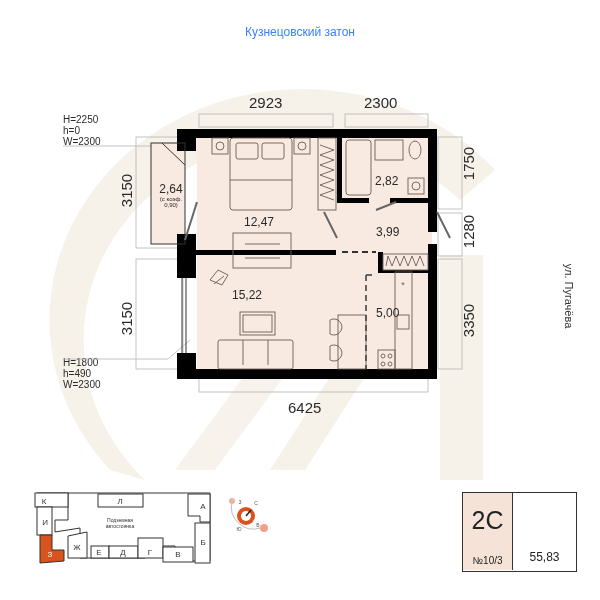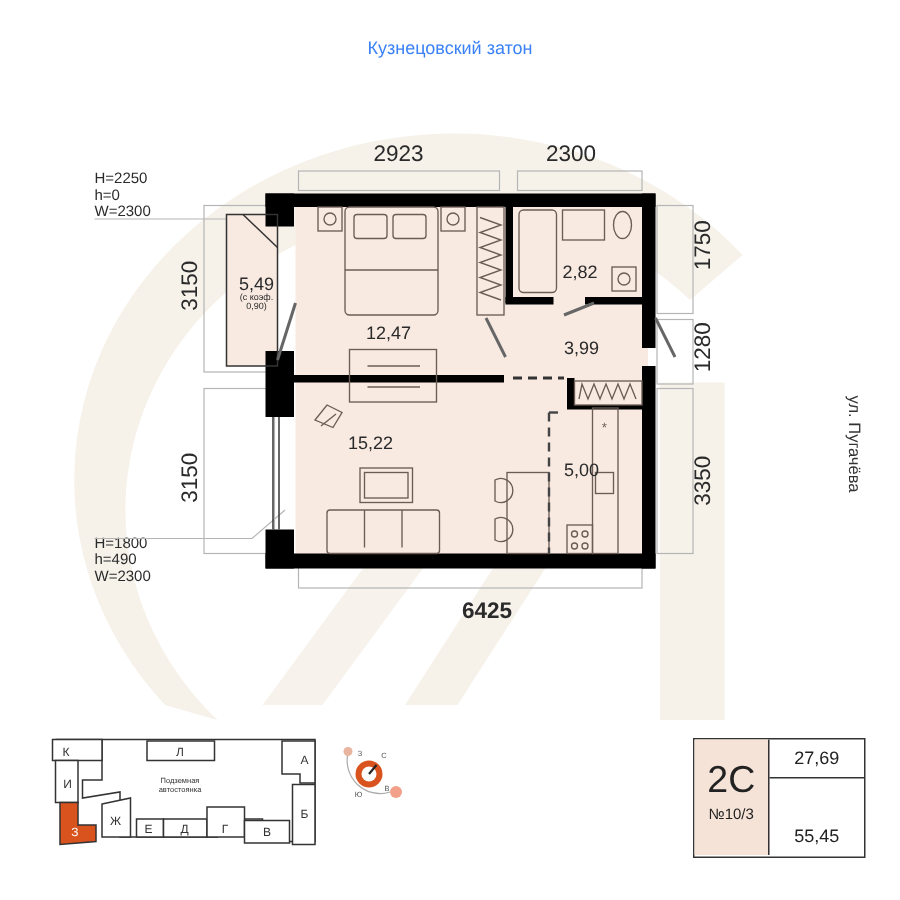--- a/index.html
+++ b/index.html
@@ -8,39 +8,39 @@
   .abs { position:absolute; }
   .title { left:0; width:600px; top:25px; text-align:center; font-size:12px; color:#3b82f6; }
   .dim { font-size:15px; color:#2a2a2a; }
   .dim-v { transform:rotate(-90deg); transform-origin:center; }
   .win { font-size:10px; line-height:11px; color:#2a2a2a; }
   .area { font-size:12px; color:#2a2a2a; }
   .street { font-size:11px; color:#333; transform:rotate(90deg); transform-origin:center; white-space:nowrap; }
   .sum-box { left:462px; top:492px; width:115px; height:80px; border:1.5px solid #333; box-sizing:border-box; }
   .sum-type { position:absolute; left:0; top:0; width:49px; height:77px; background:#f6e3d7; border-right:1.5px solid #333; text-align:center; }
   .sum-type .big { font-size:25px; margin-top:13px; }
-  .sum-type .num { font-size:10px; margin-top:3px; }
+  .sum-type .num { font-size:10px; margin-top:20px; }
   .sum-cell { position:absolute; left:50px; width:63px; height:25px; text-align:center; line-height:25px; font-size:12px; border-bottom:1.5px solid #333; }
   .sum-cell.last { border-bottom:none; }
 </style>
 </head>
 <body>
 
 <svg class="abs" style="left:0;top:0" width="600" height="600" viewBox="0 0 600 600">
   <path d="M110 470 A 230 210 0 0 1 495 170 L 460 200 A 190 175 0 0 0 145 480 Z" fill="#f6f2ea"></path>
   <path d="M175 470 L 300 300 L 340 300 L 215 470 Z" fill="#f6f2ea" opacity="0.9"></path>
   <rect x="440" y="255" width="43" height="225" fill="#f6f2ea"></rect>
   <path d="M270 470 L 360 330 L 395 330 L 305 470 Z" fill="#f6f2ea"></path>
 </svg>
 
 <div class="abs title">Кузнецовский затон</div>
 
 <div class="abs dim" style="left:249px;top:94px;">2923</div>
 <div class="abs dim" style="left:364px;top:94px;">2300</div>
-<div class="abs dim" style="left:308px;top:399px;font-weight:bold;">6425</div>
+<div class="abs dim" style="left:288px;top:399px;">6425</div>
 <div class="abs dim dim-v" style="left:110px;top:182px;">3150</div>
 <div class="abs dim dim-v" style="left:110px;top:310px;">3150</div>
 <div class="abs dim dim-v" style="left:452px;top:155px;">1750</div>
 <div class="abs dim dim-v" style="left:452px;top:223px;">1280</div>
 <div class="abs dim dim-v" style="left:452px;top:312px;">3350</div>
 
 <div class="abs win" style="left:63px;top:114px;">
   <div>H=2250</div>
   <div>h=0</div>
   <div>W=2300</div>
@@ -148,21 +148,21 @@
     <circle cx="383" cy="356" r="2"></circle>
       <circle cx="390" cy="356" r="2"></circle>
     <circle cx="383" cy="364" r="2"></circle>
       <circle cx="390" cy="364" r="2"></circle>
   </g>
   <line x1="366" y1="275" x2="366" y2="369" stroke="#444" stroke-width="1.6" stroke-dasharray="6,4"></line>
   <line x1="366" y1="275" x2="372" y2="275" stroke="#444" stroke-width="1.6"></line>
 </svg>
 
 <div class="abs area" style="left:156px;top:182px;width:30px;text-align:center;">
-  <div style="font-size:12px;">5,49</div>
+  <div style="font-size:12px;">2,64</div>
   <div style="font-size:6px;">(с коэф.</div>
   <div style="font-size:6px;">0,90)</div>
 </div>
 <div class="abs area" style="left:244px;top:215px;">12,47</div>
 <div class="abs area" style="left:375px;top:174px;">2,82</div>
 <div class="abs area" style="left:376px;top:225px;">3,99</div>
 <div class="abs area" style="left:232px;top:288px;">15,22</div>
 <div class="abs area" style="left:376px;top:306px;text-align:right;">5,00</div>
 
 <div class="abs street" style="left:537px;top:290px;">ул. Пугачёва</div>
@@ -212,15 +212,14 @@
     <text x="21" y="43">Ю</text>
       <text x="40" y="39">В</text>
   </g>
 </svg>
 
 <div class="abs sum-box">
   <div class="sum-type">
     <div class="big">2C</div>
     <div class="num">№10/3</div>
   </div>
-  <div class="sum-cell" style="top:0;">27,69</div>
-  <div class="sum-cell last" style="top:52px;">55,45</div>
+  <div class="sum-cell last" style="top:52px;">55,83</div>
 </div>
 
 </body></html>

